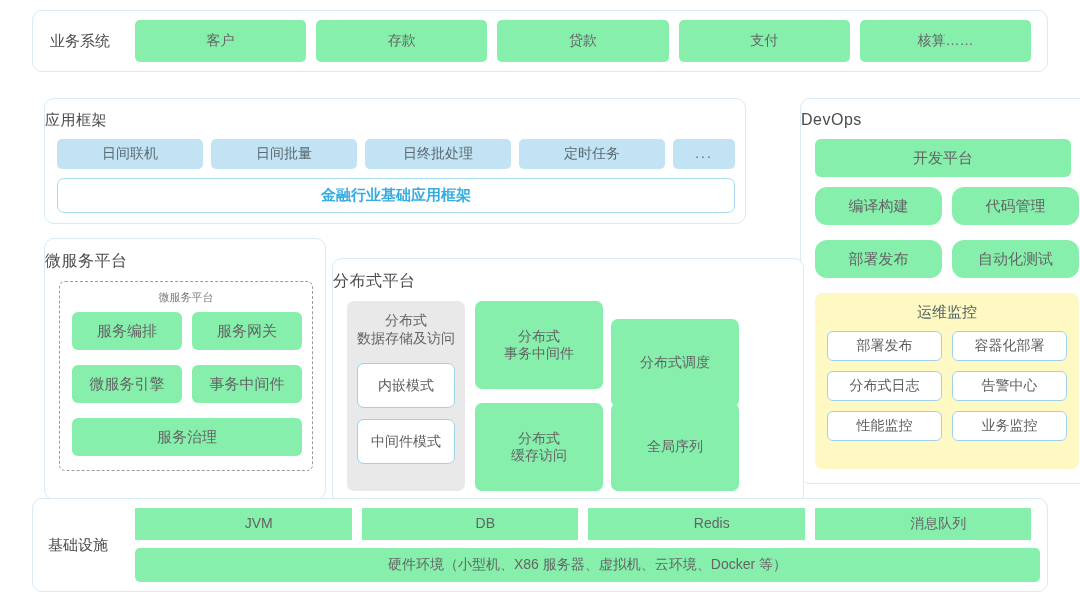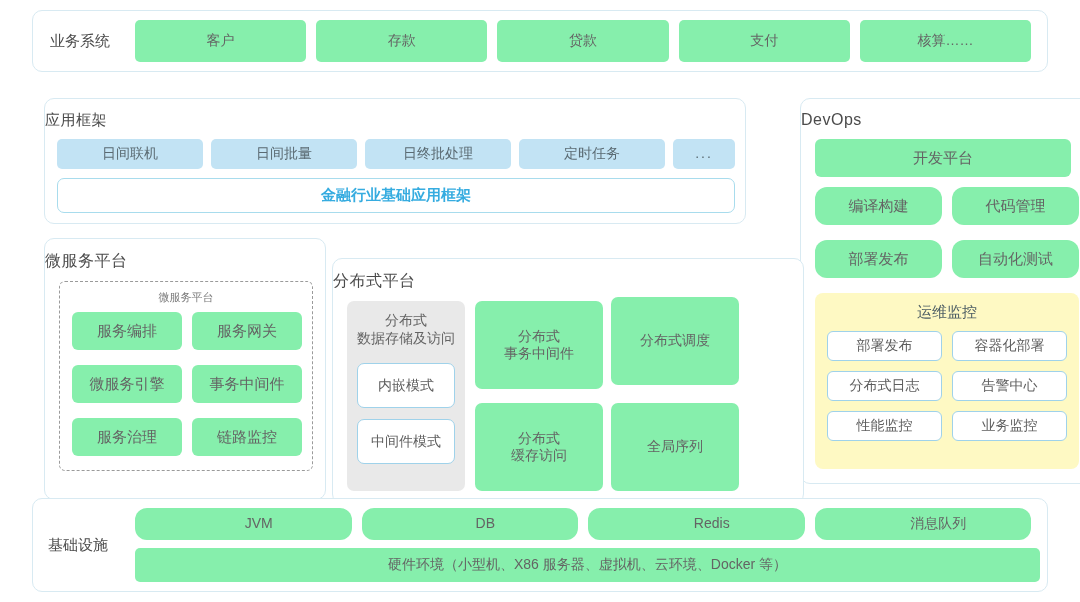--- a/index.html
+++ b/index.html
@@ -123,29 +123,29 @@
     font-size:14px; color:#646464; line-height:1.3;
   }
   .dist-sub {
     position:absolute; left: 10px; width: 98px; height: 45px;
     border-radius: 7px; font-size:14px;text-align:right;
   }
   #dist-sub1 { top: 62px; }
   #dist-sub2 { top: 118px; }
   .dist-cell { position: absolute; border-radius: 7px; width: 128px; height: 88px; font-size: 14px; }
   #dist-c2r1 { left: 142px; top: 42px; }
-  #dist-c3r1 { left: 278px; top: 38px; }
+  #dist-c3r1 { left: 278px; top: 60px; }
   #dist-c2r2 { left: 142px; top: 144px; }
   #dist-c3r2 { left: 278px; top: 144px; }
 
   
   #infra-card { left: 32px; top: 498px; width: 1016px; height: 94px; }
   #infra-label { left: 48px; top: 498px; height: 94px; }
   .infra-row { position: absolute; left: 135px; top: 508px; width: 896px; height: 32px; display: flex; gap: 10px; }
-  .infra-row .pill { flex: 1; border-radius: 12px; padding-left: 31px; }
+  .infra-row .pill { flex: 1; border-radius: 1px; padding-left: 31px; }
   #infra-hw { position: absolute; left: 135px; top: 548px; width: 905px; height: 34px; border-radius: 5px; font-size: 14px; }
 </style>
 </head>
 <body>
 
 <div class="canvas">
 
   <div class="outer-card" id="business-card"></div>
   <div class="side-label" id="business-label">业务系统</div>
   <div class="biz-row">
@@ -203,21 +203,20 @@
       <div class="micro-grid" id="micro-row1">
         <div class="pill">服务编排</div>
         <div class="pill">服务网关</div>
       </div>
       <div class="micro-grid" id="micro-row2">
         <div class="pill">微服务引擎</div>
         <div class="pill">事务中间件</div>
       </div>
       <div class="micro-grid" id="micro-row3">
         <div class="pill">服务治理</div>
-        <div class="pill">链路监控</div>
       </div>
     </div>
   </div>
 
   <div class="panel" id="dist-panel">
     <div class="panel-title" id="dist-title">分布式平台</div>
 
     <div id="dist-col1">
       <div id="dist-col1-title">
         <span>分布式</span><br>

